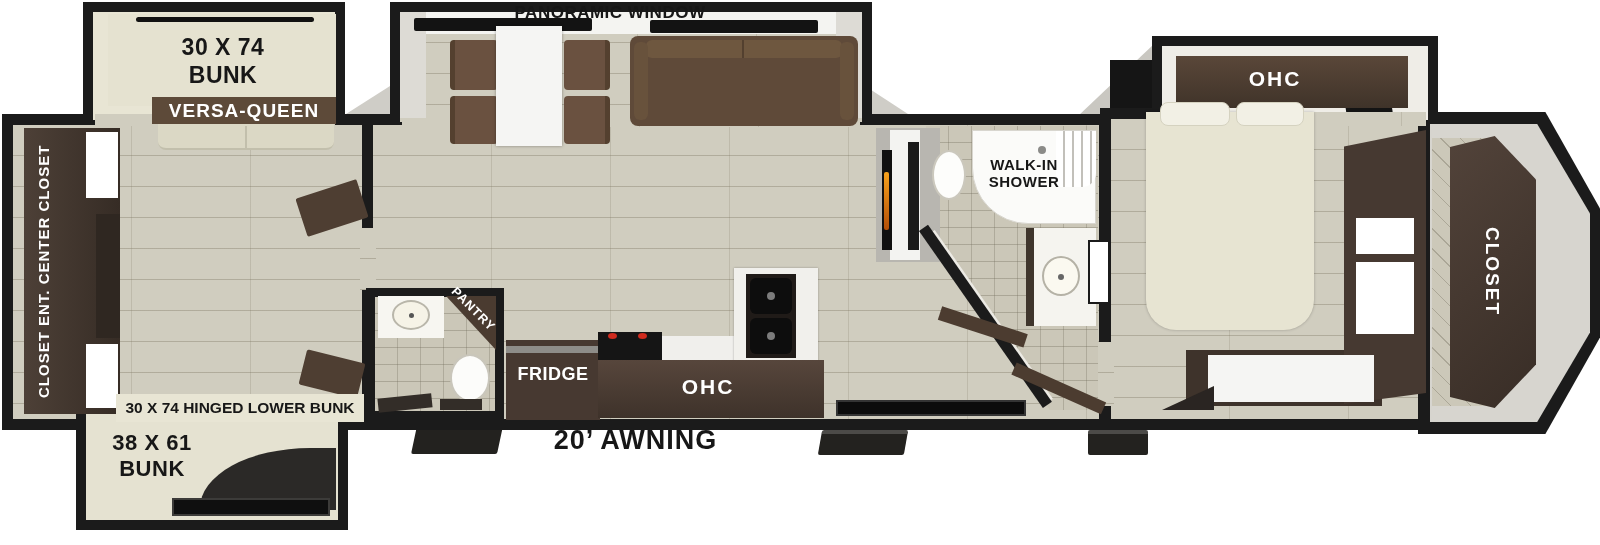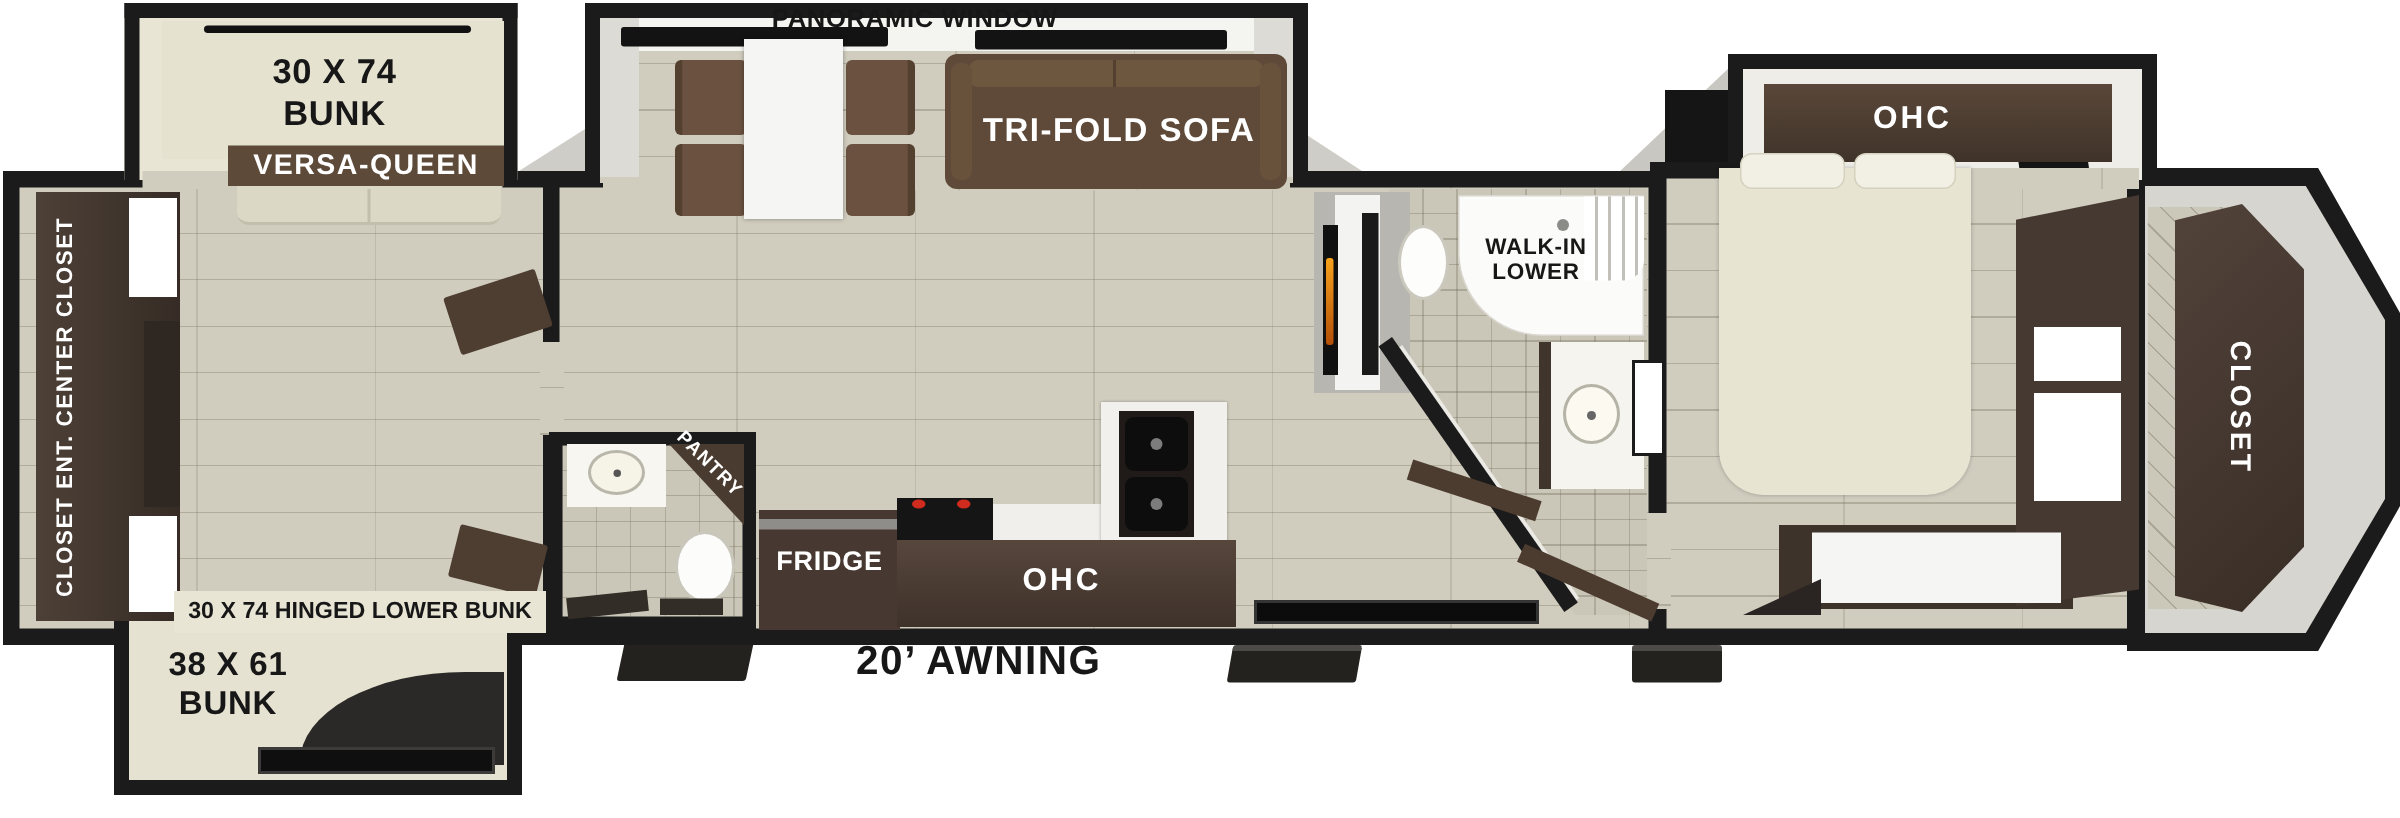--- a/index.html
+++ b/index.html
@@ -80,21 +80,20 @@
   <div class="abs" style="left:450px;top:96px;width:48px;height:48px;background:#6a5140;border-left:5px solid #54402f;border-radius:4px;z-index:3"></div>
   <div class="abs" style="left:564px;top:40px;width:46px;height:50px;background:#6a5140;border-right:5px solid #54402f;border-radius:4px;z-index:3"></div>
   <div class="abs" style="left:564px;top:96px;width:46px;height:48px;background:#6a5140;border-right:5px solid #54402f;border-radius:4px;z-index:3"></div>
   <div class="abs" style="left:496px;top:26px;width:66px;height:120px;background:#f5f5f3;box-shadow:0 0 3px rgba(0,0,0,.35);z-index:4"></div>
 
   <div class="abs" style="left:630px;top:36px;width:228px;height:90px;background:#5f4a39;border-radius:8px;z-index:4"></div>
   <div class="abs" style="left:646px;top:40px;width:196px;height:18px;background:#6e573f;border-radius:6px;z-index:5"></div>
   <div class="abs" style="left:634px;top:42px;width:14px;height:78px;background:#68523c;border-radius:6px;z-index:5"></div>
   <div class="abs" style="left:840px;top:42px;width:14px;height:78px;background:#68523c;border-radius:6px;z-index:5"></div>
   <div class="abs" style="left:742px;top:40px;width:2px;height:18px;background:#53402f;z-index:6"></div>
-  <div class="lbl lbl-w" style="left:648px;top:74px;width:196px;font-size:22px;letter-spacing:1px;">TRI-FOLD SOFA</div>
 
   <div class="abs tile" style="left:366px;top:288px;width:138px;height:132px;border:9px solid #1b1b1b;z-index:3"></div>
   <div class="abs" style="left:378px;top:296px;width:66px;height:42px;background:#f7f6f1;z-index:4"></div>
   <div class="abs" style="left:392px;top:300px;width:38px;height:30px;background:#f6f3e7;border:2px solid #b9b6aa;border-radius:50%;z-index:5"></div>
   <div class="abs" style="left:409px;top:313px;width:5px;height:5px;background:#555;border-radius:50%;z-index:6"></div>
   <div class="abs" style="left:446px;top:296px;width:50px;height:54px;background:#4a3b30;clip-path:polygon(0 0,100% 0,100% 100%);z-index:4"></div>
   <div class="lbl lbl-w" style="left:444px;top:302px;width:58px;font-size:12.5px;transform:rotate(45deg);letter-spacing:1px;">PANTRY</div>
   <div class="abs" style="left:450px;top:354px;width:40px;height:48px;background:#fcfcfa;border:2px solid #c9c6bb;border-radius:50%;z-index:4"></div>
   <div class="abs" style="left:378px;top:396px;width:54px;height:14px;background:#332d28;transform:rotate(-6deg);z-index:4"></div>
   <div class="abs" style="left:440px;top:399px;width:42px;height:11px;background:#332d28;z-index:4"></div>
@@ -123,21 +122,21 @@
   <div class="abs" style="left:884px;top:172px;width:5px;height:58px;background:linear-gradient(180deg,#f7a21c,#b34f08);border-radius:2px;z-index:6"></div>
   <div class="abs" style="left:908px;top:142px;width:11px;height:108px;background:#1a1a1a;z-index:5"></div>
 
   <div class="abs tile" style="left:926px;top:126px;width:172px;height:284px;clip-path:polygon(0 0,100% 0,100% 100%,72% 100%,0 38%);z-index:2"></div>
   <div class="abs" style="left:929px;top:234px;width:7px;height:206px;background:#eceae4;transform:rotate(-35deg);transform-origin:top left;z-index:3"></div>
   <div class="abs wall" style="left:919px;top:231px;width:11px;height:216px;transform:rotate(-35deg);transform-origin:top left;z-index:4"></div>
   <div class="abs" style="left:972px;top:130px;width:124px;height:94px;background:#fbfbf9;border:1px solid #d8d6cf;border-radius:0 0 0 56px;z-index:4"></div>
   <div class="abs" style="left:1056px;top:131px;width:40px;height:56px;background:repeating-linear-gradient(90deg,#ffffff 0 7px,#c2c0ba 7px 9px);border-radius:0 0 14px 0;z-index:5"></div>
   <div class="abs" style="left:1038px;top:146px;width:8px;height:8px;background:#8b8b88;border-radius:50%;z-index:5"></div>
   <div class="lbl" style="left:966px;top:156px;width:116px;font-size:15px;line-height:1.15;">WALK-IN
-LOWER</div>
+SHOWER</div>
   <div class="abs" style="left:932px;top:150px;width:34px;height:50px;background:#fdfdfb;border:2px solid #cbc8bd;border-radius:50%;z-index:4"></div>
   <div class="abs" style="left:1026px;top:228px;width:70px;height:98px;background:#f5f4ef;z-index:4"></div>
   <div class="abs" style="left:1026px;top:228px;width:8px;height:98px;background:#3f352c;z-index:5"></div>
   <div class="abs" style="left:1042px;top:256px;width:38px;height:40px;background:#fbf9f0;border:2px solid #b5b2a6;border-radius:50%;z-index:5"></div>
   <div class="abs" style="left:1058px;top:274px;width:6px;height:6px;background:#666;border-radius:50%;z-index:6"></div>
   <div class="abs" style="left:1088px;top:240px;width:22px;height:64px;background:#fff;border:2px solid #1b1b1b;z-index:4"></div>
   <div class="abs" style="left:940px;top:306px;width:90px;height:14px;background:#4c3c30;transform:rotate(18deg);transform-origin:left center;z-index:5"></div>
   <div class="abs" style="left:1014px;top:362px;width:98px;height:13px;background:#4c3c30;transform:rotate(24deg);transform-origin:left center;z-index:5"></div>
 
   <div class="abs wood" style="left:1100px;top:108px;width:332px;height:322px;border:11px solid #1b1b1b;z-index:1"></div>
@@ -164,15 +163,15 @@
   <div class="abs" style="left:1418px;top:112px;width:182px;height:322px;background:#1b1b1b;clip-path:polygon(0 0,70% 0,100% 30%,100% 70%,70% 100%,0 100%);z-index:1"></div>
   <div class="abs" style="left:1430px;top:124px;width:160px;height:298px;background:#d7d5cf;clip-path:polygon(0 0,67% 0,100% 30%,100% 70%,67% 100%,0 100%);z-index:2"></div>
   <div class="abs tile-diag" style="left:1432px;top:138px;width:56px;height:268px;z-index:3"></div>
   <div class="abs" style="left:1450px;top:136px;width:86px;height:272px;background:linear-gradient(135deg,#52433a,#382d26);clip-path:polygon(0 4%,52% 0,100% 16%,100% 84%,52% 100%,0 96%);z-index:4"></div>
   <div class="lbl lbl-w vdn" style="left:1472px;top:200px;width:40px;height:144px;font-size:19px;letter-spacing:2px;">CLOSET</div>
 
   <div class="abs step" style="left:414px;top:426px;width:86px;height:28px;transform:skewX(-12deg);z-index:0"></div>
   <div class="abs step" style="left:820px;top:430px;width:86px;height:25px;transform:skewX(-10deg);z-index:0"></div>
   <div class="abs step" style="left:1088px;top:430px;width:60px;height:25px;z-index:0"></div>
 
-  <div class="lbl" style="left:545px;top:424px;width:215px;font-size:27px;font-weight:800;letter-spacing:1px;">20’ AWNING</div>
+  <div class="lbl" style="left:528px;top:424px;width:215px;font-size:27px;font-weight:800;letter-spacing:1px;">20’ AWNING</div>
 
 </div>
 
 </body></html>

